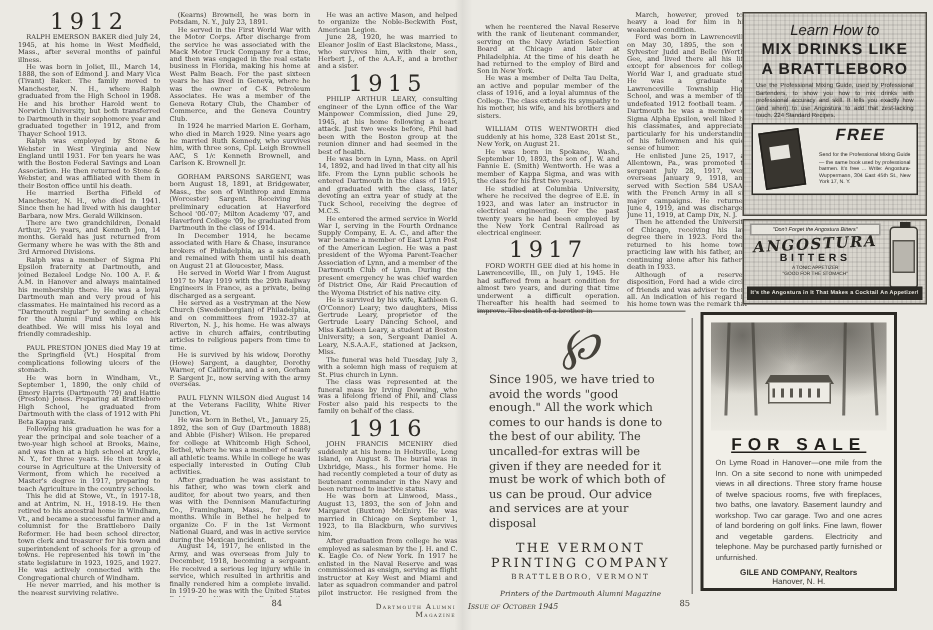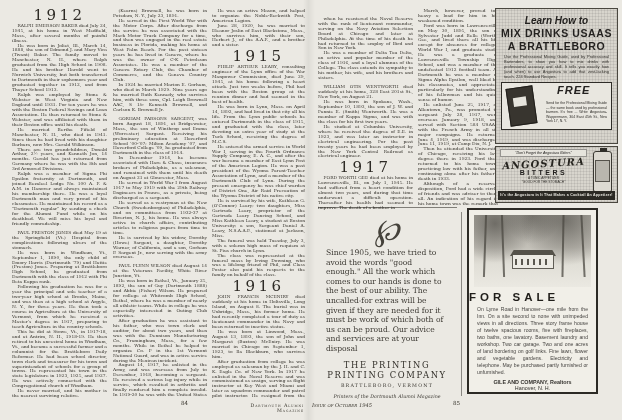--- a/index.html
+++ b/index.html
@@ -30,21 +30,21 @@
   .vt-name{margin-top:6px;font-size:8.4px;letter-spacing:1.6px;line-height:10px;color:#322f29;}
   .vt-city{margin-top:3px;font-size:4.8px;letter-spacing:1.2px;}
   .vt-tag{margin-top:6px;font-size:4.8px;font-style:italic;}
   
   .adbox{position:absolute;box-sizing:border-box;border:1px solid #4a473f;
          background-color:#d8d5cd;
          background-image:repeating-linear-gradient(0deg,rgba(0,0,0,.07) 0 1px,transparent 1px 3px),
                           repeating-linear-gradient(90deg,rgba(0,0,0,.07) 0 1px,transparent 1px 3px);
          font-family:"Liberation Sans", sans-serif;color:#242220;}
   
-  .mix-h1{margin-top:6px;text-align:center;font-size:10px;line-height:11px;font-weight:bold;font-style:italic;}
+  .mix-h1{margin-top:6px;text-align:center;font-size:10px;line-height:11px;font-weight:normal;font-style:italic;}
   .mix-h2{text-align:center;font-size:10.5px;line-height:12px;font-weight:bold;letter-spacing:.6px;margin-top:1px;}
   .mix-body{margin:2px 8px 0;font-size:4px;line-height:5.1px;text-align:justify;color:#2e2c28;}
   .freebox{position:relative;margin:3px 5px 0;height:46px;background:#e9e7e0;border:1px solid #2f2d28;}
   .book{position:absolute;left:6px;top:4px;width:25px;height:36px;background:#38352f;
         transform:rotate(-8deg);border:1px solid #211f1b;}
   .book-label{position:absolute;left:5px;top:9px;width:13px;height:9px;background:#e6e4dd;}
   .free-word{position:absolute;left:55px;top:1px;font-size:11px;font-weight:bold;font-style:italic;letter-spacing:1px;}
   .free-text{position:absolute;left:44px;right:4px;top:18px;font-size:3.5px;line-height:4.5px;text-align:justify;color:#2e2c28;}
   
   .bit-banner{margin:2px 30px 0 4px;font-size:3.6px;line-height:4.4px;text-align:center;font-style:italic;
@@ -69,21 +69,21 @@
            radial-gradient(circle at 78% 8%, rgba(52,50,45,.5), rgba(0,0,0,0) 40%),
            radial-gradient(circle at 50% 2%, rgba(52,50,45,.4), rgba(0,0,0,0) 30%),
            linear-gradient(#b3b0a8 0%,#c3c0b8 45%,#e0ded6 68%,#ebe9e2 100%);}
   .trunk{position:absolute;top:0;width:2px;height:62px;background:#4b4841;opacity:.75;}
   .house{position:absolute;left:38px;top:40px;width:40px;height:13px;background:#edebe4;
          border:1px solid #605d55;border-top:none;}
   .roof{position:absolute;left:36px;top:35px;width:46px;height:6px;background:#55524a;
         clip-path:polygon(0 100%,8% 0,92% 0,100% 100%);}
   .windows{position:absolute;left:41px;top:44px;width:34px;height:6px;
            background:repeating-linear-gradient(90deg,#5a574f 0 2px,transparent 2px 6px);}
-  .sale-head{margin-top:4px;font-size:11.5px;font-weight:bold;letter-spacing:4px;color:#201e1a;}
+  .sale-head{margin-top:4px;text-align:center;font-size:11.5px;font-weight:bold;letter-spacing:4px;color:#201e1a;text-decoration:underline;}
   .sale-body{margin:3px 8px 0;font-size:5.1px;line-height:7px;text-align:justify;color:#454340;}
   .sale-realtor{margin-top:3px;text-align:center;font-size:5.4px;font-weight:bold;color:#33312d;}
   .sale-city{text-align:center;font-size:5.4px;color:#33312d;}
 </style>
 </head>
 <body>
 
 <div class="canvas">
   <div class="gutter"></div>
 
@@ -205,30 +205,30 @@
     </div>
   </div>
 
   <div class="hrule" style="left:318px;top:207px;width:139px;height:1px;"></div>
   <div class="vrule" style="left:461px;top:212px;width:1px;height:184px;"></div>
 
   <div class="vermont">
     <div class="monogram">℘</div>
     <div class="vt-body">Since 1905, we have tried to avoid the words "good enough." All the work which comes to our hands is done to the best of our ability. The uncalled-for extras will be given if they are needed for it must be work of which both of us can be proud. Our advice and services are at your disposal</div>
     <div class="vt-name">
-      <div>THE PRINTING</div>
+      <div>THE VERMONT</div>
       <div>PRINTING COMPANY</div>
     </div>
     <div class="vt-city">BRATTLEBORO, VERMONT</div>
     <div class="vt-tag">Printers of the Dartmouth Alumni Magazine</div>
   </div>
 
   <div class="adbox" style="left:495px;top:8px;width:123px;height:136px;">
     <div class="mix-h1">Learn How to</div>
-    <div class="mix-h2">MIX DRINKS USAAS</div>
+    <div class="mix-h2">MIX DRINKS LIKE</div>
     <div class="mix-h2">A BRATTLEBORO</div>
     <div class="mix-body">Use the Professional Mixing Guide, used by Professional Bartenders, to show you how to mix drinks with professional accuracy and skill. It tells you exactly how (and when) to use Angostura to add that zest-lacking touch. 224 Standard Recipes.</div>
     <div class="freebox">
       <div class="book">
         <div class="book-label"></div>
       </div>
       <div class="free-word">FREE</div>
       <div class="free-text">Send for the Professional Mixing Guide — the same book used by professional barmen. It's free ... Write: Angostura-Wuppermann, 304 East 45th St., New York 17, N. Y.</div>
     </div>
   </div>

